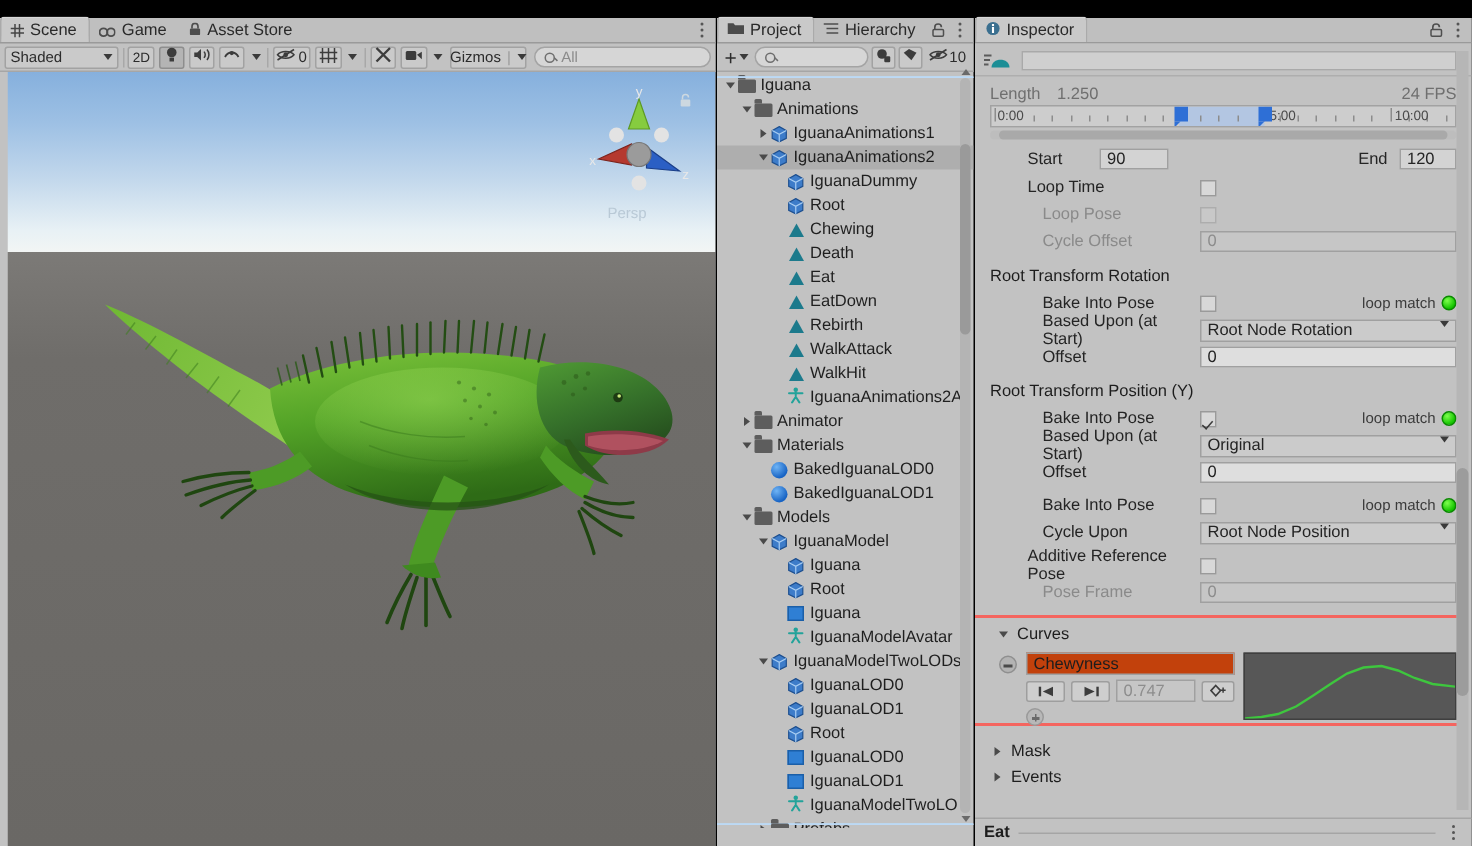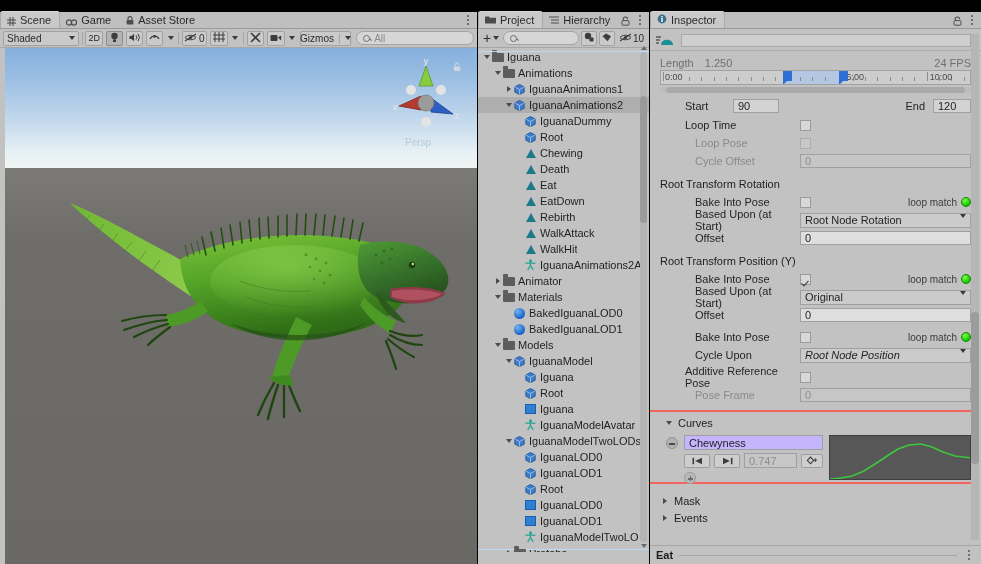--- a/index.html
+++ b/index.html
@@ -142,21 +142,21 @@
   .hscroll i{position:absolute;left:2%;right:2%;top:0;bottom:0;background:#a9a9a9;border-radius:3px;}
 
   
   #curves-box{position:absolute;left:-5px;right:5px;top:0;border:2px solid #f4655f;height:74px;pointer-events:none;}
   .curverow{display:flex;align-items:flex-start;gap:6px;padding-left:6px;}
   .minus{width:12px;height:12px;border-radius:50%;background:#b3b3b3;border:1px solid #8f8f8f;position:relative;flex:none;margin-top:2px;}
   .minus:after{content:'';position:absolute;left:2px;top:5px;width:6px;height:1.6px;background:#4a4a4a;}
   .plus{width:12px;height:12px;border-radius:50%;background:#b8b8b8;border:1px solid #9a9a9a;position:relative;}
   .plus:after{content:'';position:absolute;left:2.5px;top:5px;width:5px;height:1.5px;background:#6a6a6a;}
   .plus:before{content:'';position:absolute;left:4.5px;top:3px;width:1.5px;height:5px;background:#6a6a6a;}
-  .cname{height:15px;background:#c4b5fd;border:1px solid #a0a0a0;display:flex;align-items:center;padding:0 4px;font-size:11px;}
+  .cname{height:15px;background:#c2410c;border:1px solid #a0a0a0;display:flex;align-items:center;padding:0 4px;font-size:11px;}
   .minibtn{height:14px;min-width:26px;background:#cecece;border:1px solid #9e9e9e;border-radius:2px;display:flex;align-items:center;justify-content:center;}
   .curvegraph{width:142px;height:45px;background:#575757;border:1px solid #3f3f3f;position:relative;overflow:hidden;}
 
   .foldrow{height:17px;display:flex;align-items:center;gap:5px;padding-left:10px;font-size:11px;}
 
   .iscroll{position:absolute;right:2px;top:22px;width:8px;bottom:24px;}
   .iscroll .track{position:absolute;inset:0;background:#b6b6b6;}
   .iscroll .thumb{position:absolute;left:0;right:0;top:55%;height:30%;background:#9c9c9c;border-radius:4px;}
 
   .statusbar{position:absolute;left:0;right:0;bottom:0;height:19px;background:#c2c2c2;border-top:1px solid #a6a6a6;
@@ -1001,21 +1001,21 @@
         <div class="irow">
           <span class="ilabel" style="width:115px;padding-left:10px;">Bake Into Pose</span>
           <span class="chk"></span>
           <span class="loopmatch">
             <span>loop match</span>
             <span class="dot"></span>
           </span>
         </div>
         <div class="irow">
           <span class="ilabel" style="width:115px;padding-left:10px;">Cycle Upon</span>
-          <span class="dd" style="flex:1;font-style:italic;">
+          <span class="dd" style="flex:1;">
             <span>Root Node Position</span>
             <span class="caret"></span>
           </span>
         </div>
       </div>
 
       <div class="isec" style="margin-top:4px;">
         <div class="irow">
           <span class="ilabel" style="width:115px;">Additive Reference Pose</span>
           <span class="chk"></span>

